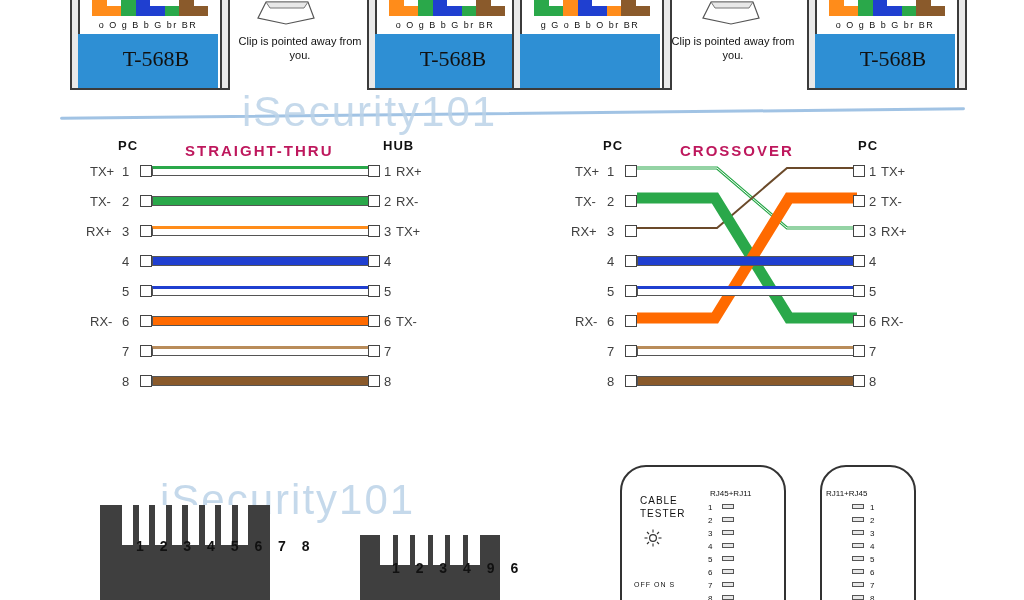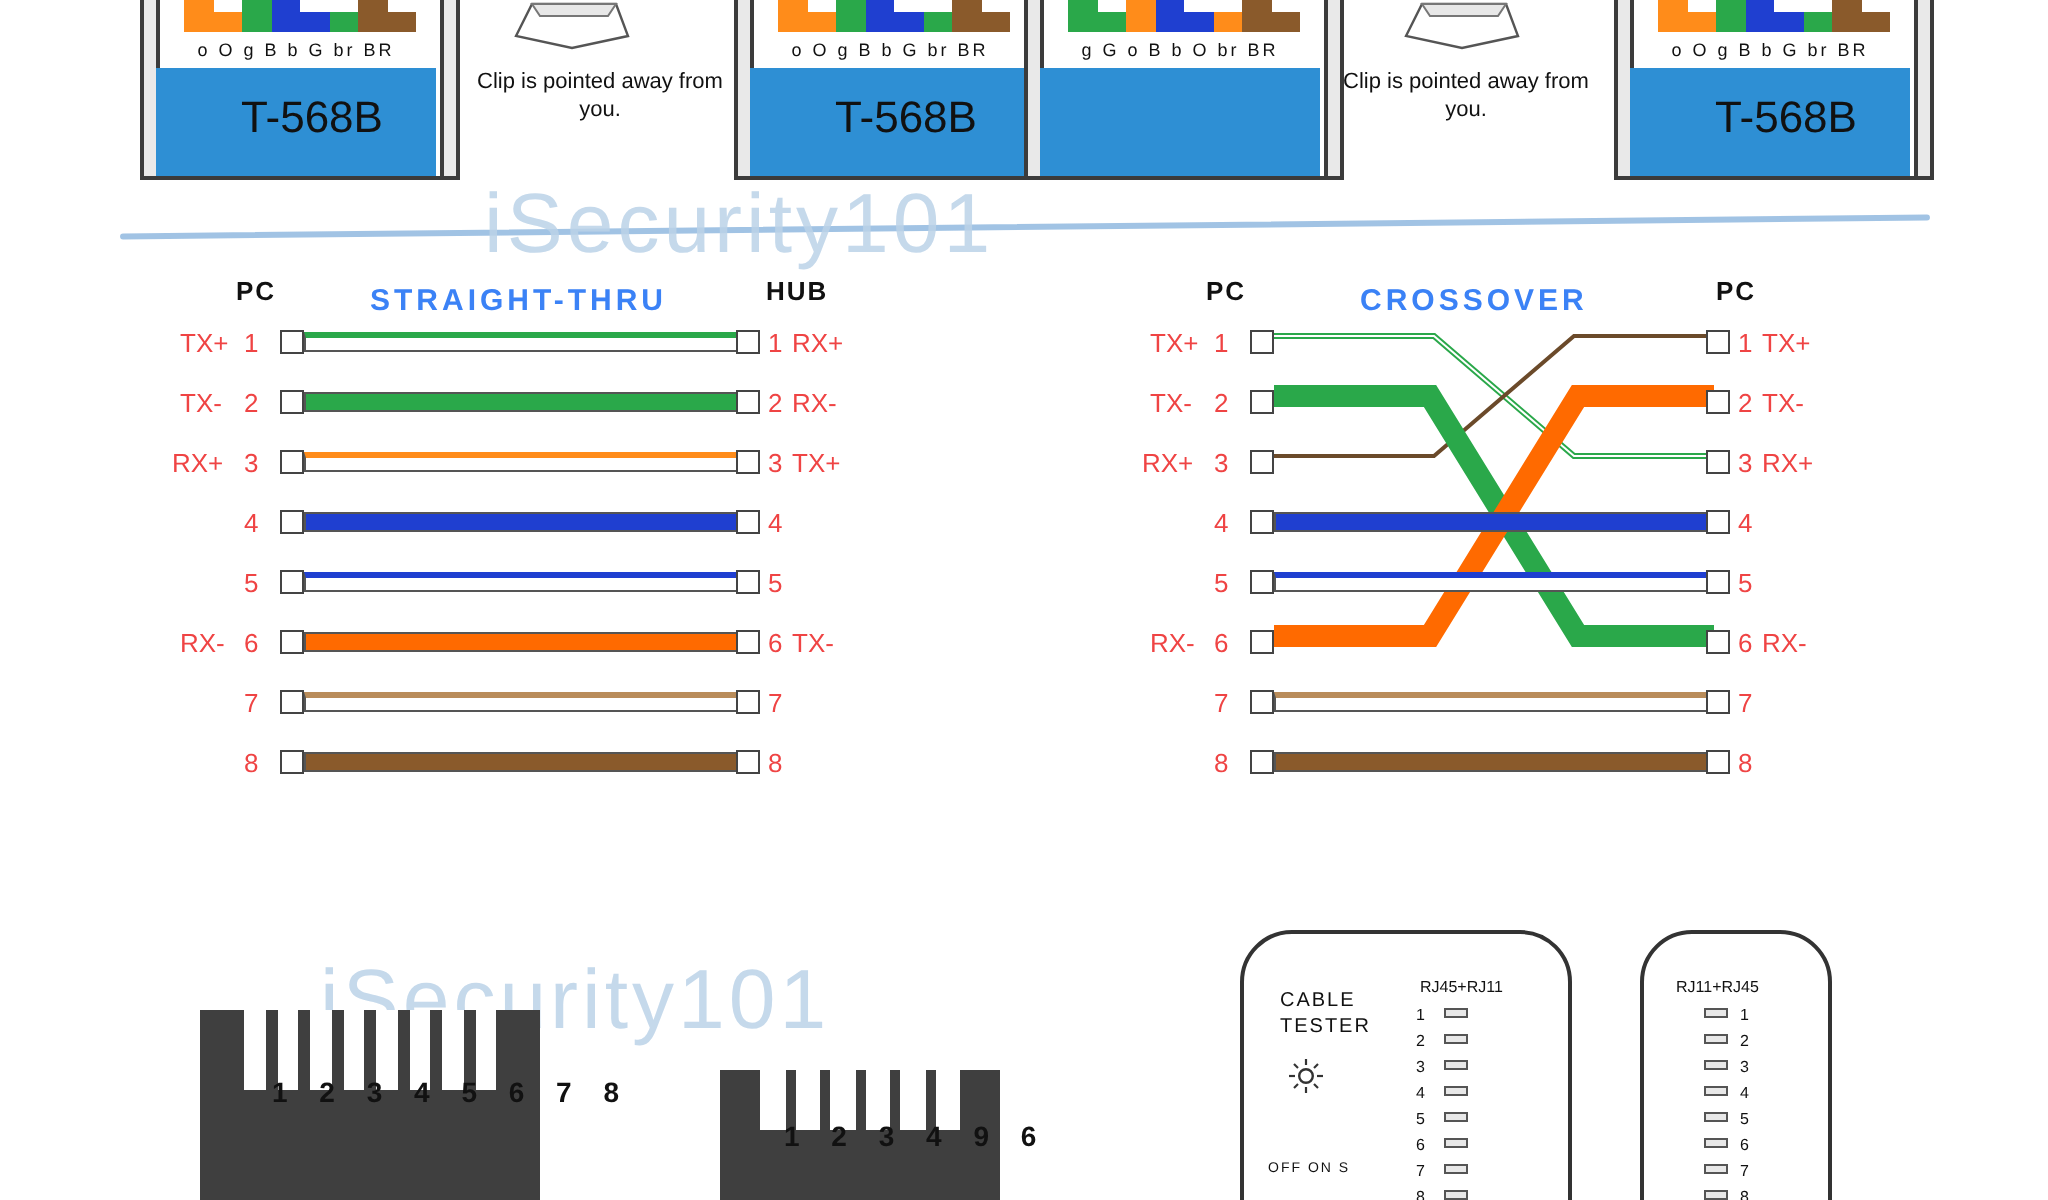--- a/index.html
+++ b/index.html
@@ -21,41 +21,41 @@
   .conn .pins{
     position:absolute;left:14px;top:-22px;width:116px;height:44px;
     display:flex;
   }
   .conn .pins span{flex:1;height:44px;display:block;}
   .conn .blue{
     position:absolute;left:0;top:40px;width:140px;height:54px;background:#2e8fd4;
   }
   .conn .label{
     position:absolute;left:0;top:52px;width:156px;text-align:center;
-    font-size:22px;color:#111;font-family:Liberation Sans, sans-serif;
+    font-size:22px;color:#111;font-family:Liberation Serif, serif;
   }
   .conn .codes{
     position:absolute;left:4px;top:26px;width:132px;text-align:center;
     font-size:9px;letter-spacing:1.5px;color:#111;
   }
   .conn .sidebar-l,.conn .sidebar-r{
     position:absolute;top:0;width:10px;height:96px;background:#e9e9e9;border:2px solid #3b3b3b;box-sizing:border-box;
   }
   .conn .sidebar-l{left:-8px;}
   .conn .sidebar-r{right:-8px;}
 
   
   .clipnote{position:absolute;width:130px;text-align:center;font-size:11px;color:#111;line-height:14px;}
   .clipshape{position:absolute;width:66px;height:30px;}
 
   
   .diagram{position:absolute;}
-  .dg-title{position:absolute;font-size:15px;letter-spacing:2px;color:#3b82f6;font-weight:bold;}
+  .dg-title{position:absolute;font-size:15px;letter-spacing:2px;color:#be185d;font-weight:bold;}
   .dg-sub{position:absolute;font-size:13px;letter-spacing:1px;color:#111;font-weight:bold;}
-  .rowlabel{position:absolute;font-size:13px;color:#ef4444;}
+  .rowlabel{position:absolute;font-size:13px;color:#404040;}
   .plugbox{position:absolute;width:12px;height:12px;border:1px solid #444;background:#fff;box-sizing:border-box;}
   .wire{position:absolute;height:10px;border:1px solid #555;box-sizing:border-box;}
 
   
   .jack{position:absolute;background:#3f3f3f;}
   .jacknum{position:absolute;font-size:14px;color:#111;letter-spacing:6px;font-weight:bold;}
 
   
   .tester{position:absolute;border:2px solid #333;border-radius:26px 26px 6px 6px;background:#fff;}
   .tlabel{position:absolute;font-size:9px;color:#111;}
@@ -407,21 +407,21 @@
     <div class="led" style="left:100px;top:89px;"></div>
     <div class="tnum" style="left:86px;top:101px;">6</div>
     <div class="led" style="left:100px;top:102px;"></div>
     <div class="tnum" style="left:86px;top:114px;">7</div>
     <div class="led" style="left:100px;top:115px;"></div>
     <div class="tnum" style="left:86px;top:127px;">8</div>
     <div class="led" style="left:100px;top:128px;"></div>
   </div>
 
   <div class="tester" style="left:820px;top:465px;width:92px;height:140px;">
-    <div class="tlabel" style="left:16px;top:22px;font-size:8px;">RJ11+RJ45</div>
+    <div class="tlabel" style="left:4px;top:22px;font-size:8px;">RJ11+RJ45</div>
     <div class="led" style="left:30px;top:37px;"></div>
     <div class="tnum" style="left:48px;top:36px;">1</div>
     <div class="led" style="left:30px;top:50px;"></div>
     <div class="tnum" style="left:48px;top:49px;">2</div>
     <div class="led" style="left:30px;top:63px;"></div>
     <div class="tnum" style="left:48px;top:62px;">3</div>
     <div class="led" style="left:30px;top:76px;"></div>
     <div class="tnum" style="left:48px;top:75px;">4</div>
     <div class="led" style="left:30px;top:89px;"></div>
     <div class="tnum" style="left:48px;top:88px;">5</div>

